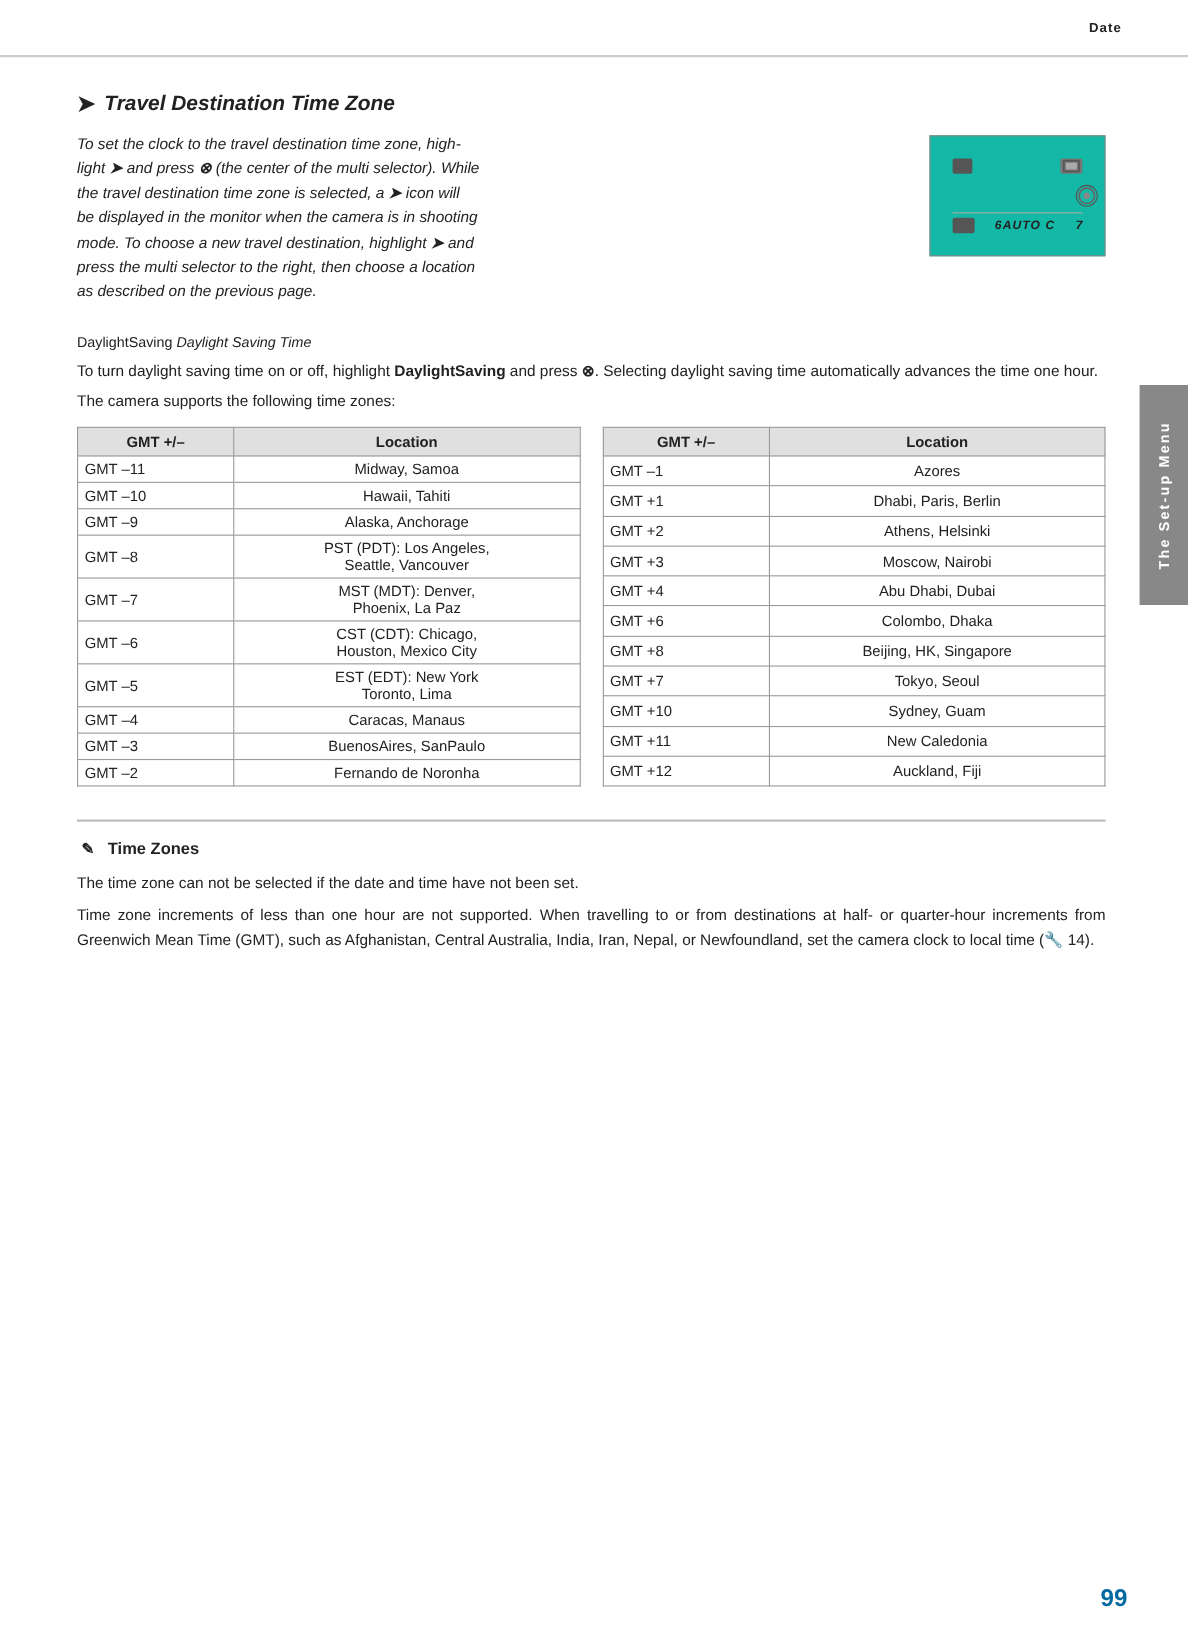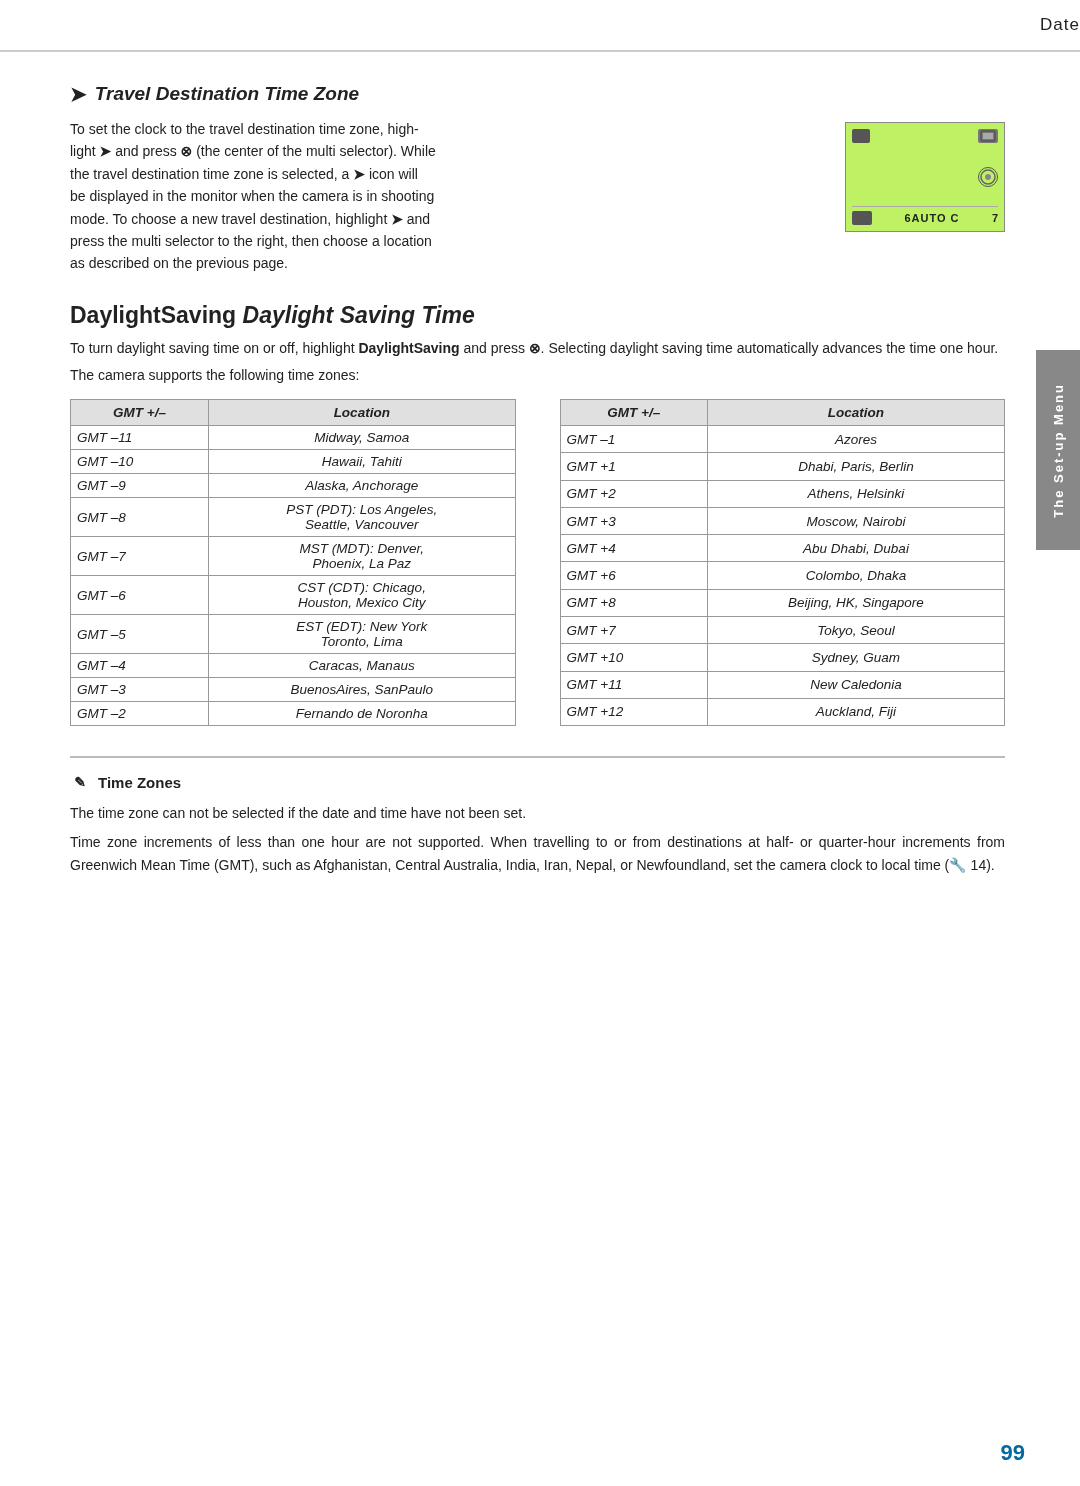--- a/index.html
+++ b/index.html
@@ -18,22 +18,23 @@
     .top-bar {
       position: absolute;
       top: 0; left: 0; right: 0;
       height: 52px;
       border-bottom: 2px solid #ccc;
       display: flex;
       align-items: center;
       justify-content: flex-end;
     }
     .top-bar-label {
-      font-size: 17px;
-      font-weight: normal;
+      font-size: 12px;
+      font-weight: bold;
+      padding-right: 60px;
       letter-spacing: 1px;
     }
 
     
     .right-tab {
       position: absolute;
       right: 0;
       top: 350px;
       width: 44px;
       height: 200px;
@@ -74,37 +75,38 @@
     }
     .arrow-icon {
       font-size: 20px;
       font-style: normal;
     }
 
     
     .intro-section {
       display: flex;
       margin-bottom: 22px;
+      font-style: italic;
     }
     .intro-text {
       flex: 1;
       font-size: 14px;
       line-height: 1.6;
       text-align: justify;
     }
     .camera-display {
       width: 160px;
       min-width: 160px;
       height: 110px;
       border: 1.5px solid #888;
-      background: #bef264;
+      background: #14b8a6;
       display: flex;
       flex-direction: column;
       justify-content: space-between;
-      padding: 6px;
+      padding: 20px;
       font-size: 11px;
       position: relative;
       margin-top: 4px;
     }
     .camera-top-row {
       display: flex;
       justify-content: space-between;
       align-items: flex-start;
     }
     .camera-top-left {
@@ -156,45 +158,44 @@
     }
     .camera-bottom-num {
       font-size: 11px;
     }
 
     
     .daylight-section {
       margin-bottom: 16px;
     }
     .daylight-title {
-      font-size: 23px;
-      font-weight: bold;
+      font-size: 13px;
+      font-weight: normal;
       margin-bottom: 8px;
       margin-top: 27px;
     }
     .daylight-title em {
       font-style: italic;
     }
     .daylight-text {
       font-size: 14px;
       line-height: 1.6;
       margin-bottom: 8px;
       text-align: justify;
     }
     .supports-text {
       font-size: 14px;
       margin-bottom: 12px;
     }
 
     
     .tables-container {
       display: flex;
-      gap: 12px;
+      gap: 0;
       margin-bottom: 30px;
-      font-style: italic;
     }
     .tz-table {
       flex: 1;
       border-collapse: collapse;
       font-size: 13.5px;
     }
     .tz-table th {
       background: #e0e0e0;
       border: 1px solid #999;
       padding: 5px 10px;

